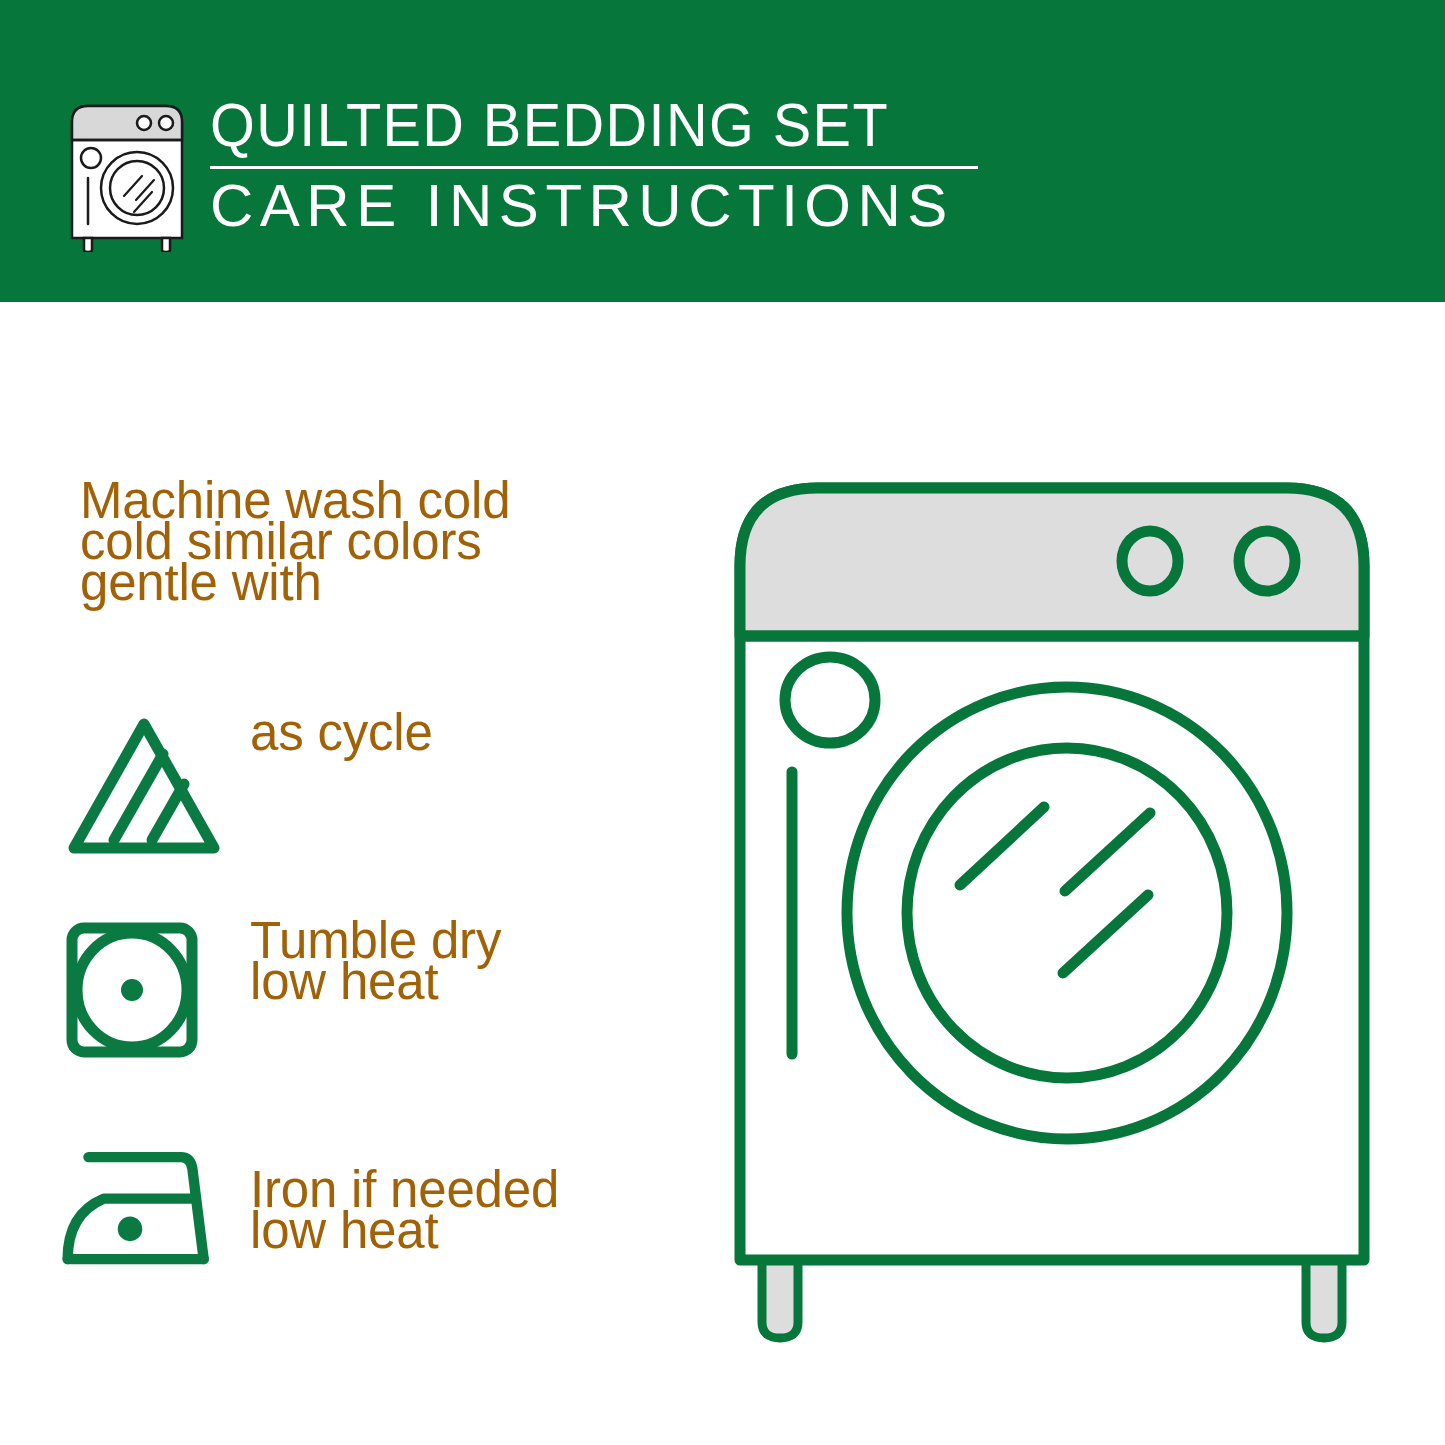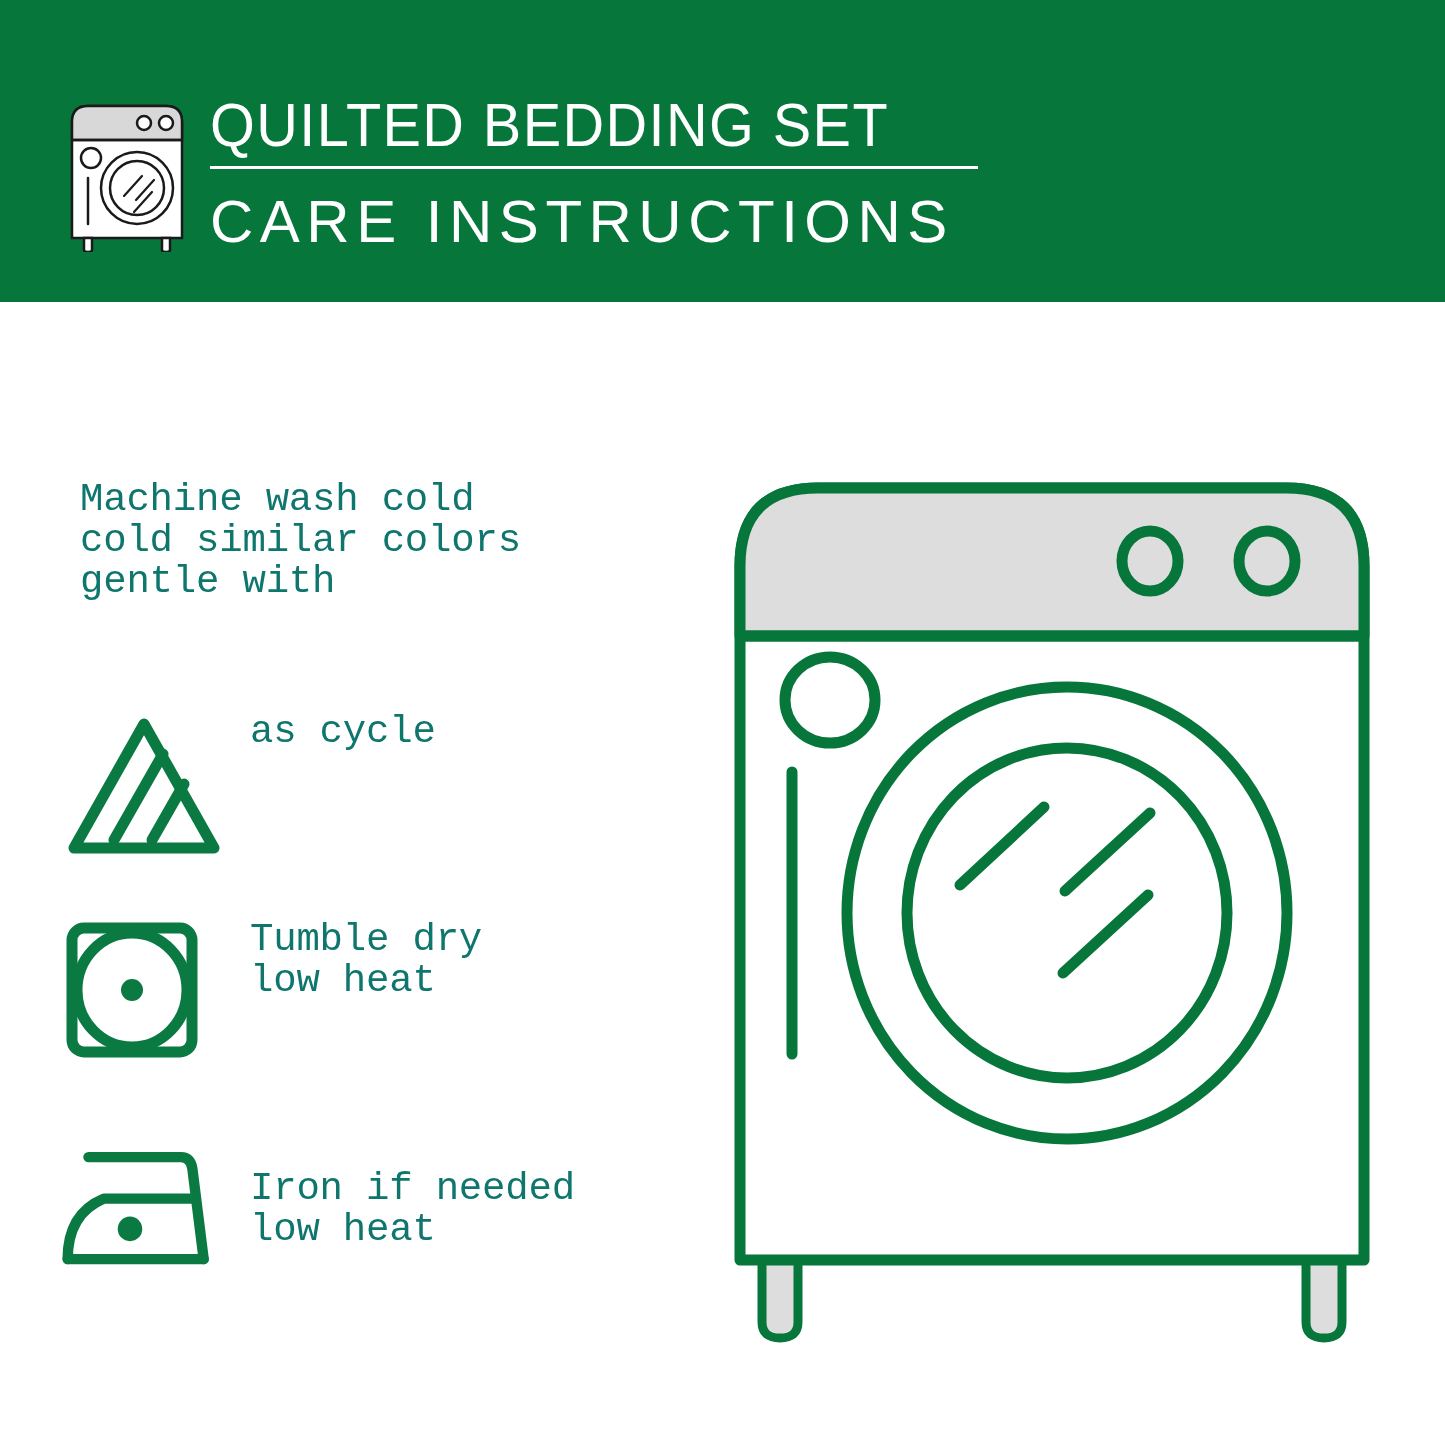--- a/index.html
+++ b/index.html
@@ -56,21 +56,21 @@
     transform-origin: left center;
     white-space: nowrap;
   }
   #title-divider {
     margin-top: 8px;
     width: 768px;
     height: 3px;
     background: #ffffff;
   }
   .title-line2 {
-    margin-top: 20px;
+    margin-top: 4px;
     color: #ffffff;
     font-family: "Liberation Sans", sans-serif;
     font-size: 60px;
     line-height: 66px;
     font-weight: 400;
     letter-spacing: 6.5px;
     white-space: nowrap;
   }
 
   
@@ -89,23 +89,23 @@
   }
   .care-symbol {
     width: 170px;
     flex: 0 0 170px;
     display: flex;
     align-items: flex-start;
     justify-content: flex-start;
   }
   .care-text {
     padding-left: 18px;
-    color: #0f766e;
-    font-family: Liberation Mono, monospace;
-    font-size: 39px;
+    color: #a16207;
+    font-family: Liberation Sans, sans-serif;
+    font-size: 51px;
     line-height: 41px;
     font-weight: 400;
     letter-spacing: -0.2px;
   }
   .care-text div { white-space: nowrap; }
 
   #row-wash   { top: 0px; }
   #row-bleach { top: 232px; }
   #row-dry    { top: 440px; }
   #row-iron   { top: 660px; align-items: center; }

